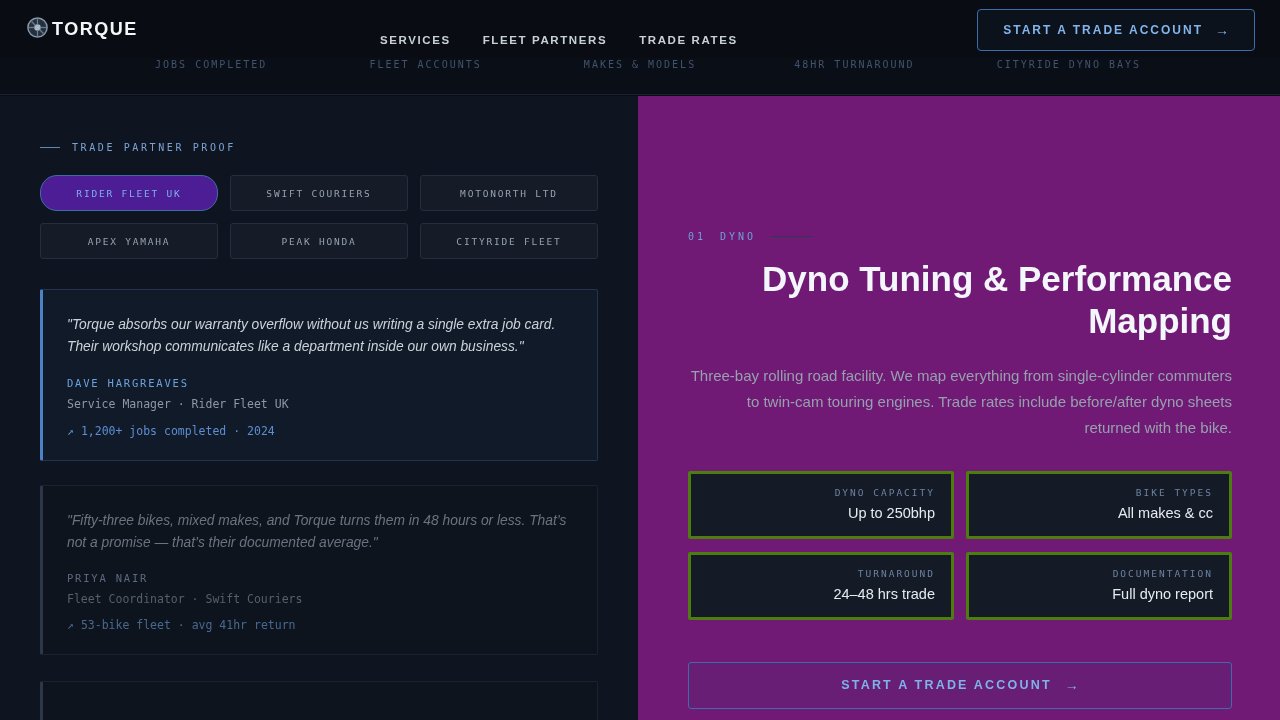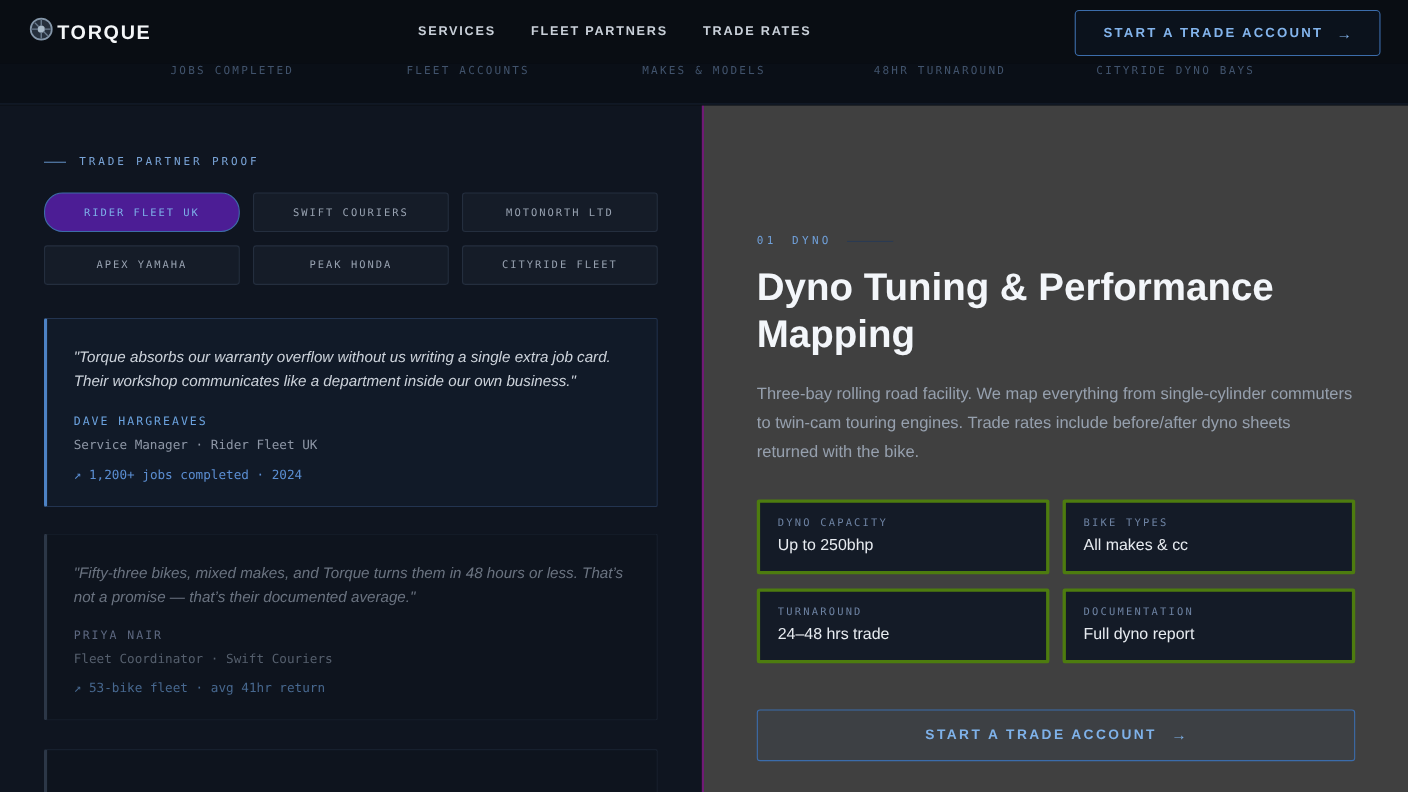--- a/index.html
+++ b/index.html
@@ -3,33 +3,33 @@
 <meta charset="utf-8">
 <style>
   * { margin:0; padding:0; box-sizing:border-box; }
   html,body { width:1280px; height:720px; overflow:hidden; }
   body { background:#0a0f17; font-family:"Liberation Sans",sans-serif; position:relative; }
 
   
   .header { position:absolute; top:0; left:0; right:0; height:58px; background:#090d13; z-index:20; display:flex; align-items:center; }
   .brand { display:flex; align-items:center; gap:3px; margin-left:26px; cursor:pointer; }
   .brand-name { color:#f4f6f8; font-weight:700; font-size:18px; letter-spacing:1.5px; }
-  .nav { position:absolute; left:380px; top:0; height:58px; display:flex; align-items:center; gap:32px; }
+  .nav { position:absolute; left:380px; top:11px; height:58px; display:flex; align-items:center; gap:32px; }
   .nav-item { color:#c9d0d9; font-size:11.5px; font-weight:700; letter-spacing:1.6px; cursor:pointer; }
   .header-cta { position:absolute; right:25px; top:9px; height:42px; padding:0 25px; display:flex; align-items:center; gap:12px; border:1px solid #3c6dab; border-radius:4px; color:#83b4ec; font-size:12px; font-weight:700; letter-spacing:2px; background:rgba(30,50,80,0.15); cursor:pointer; }
   .arrow-glyph { font-size:14px; letter-spacing:0; }
 
   
   .stats { position:absolute; top:0; left:0; right:0; height:95px; border-bottom:1px solid #17212f; display:flex; align-items:flex-end; padding:0 104px 24px; z-index:5; }
   .stat-label { flex:1; text-align:center; font-family:"DejaVu Sans Mono",monospace; font-size:10px; letter-spacing:2px; color:#41536c; white-space:nowrap; }
 
   
   .main { position:absolute; top:96px; left:0; right:0; bottom:0; display:flex; }
   .left-col { width:640px; background:#0f1520; border-right:2px solid #701a75; padding:46px 40px 0; }
-  .right-col { flex:1; background:#404040; padding:0 48px; }
+  .right-col { flex:1; background:#701a75; padding:17px 48px;text-align:right; }
 
   
   .eyebrow { display:flex; align-items:center; gap:12px; }
   .eyebrow-line { width:20px; height:1px; background:#5d87b8; }
   .eyebrow-text { font-family:"DejaVu Sans Mono",monospace; font-size:10px; letter-spacing:2.6px; color:#79a3d6; }
 
   .chips { margin-top:22px; display:grid; grid-template-columns:repeat(3,1fr); gap:12px; }
   .chip { height:36px; display:flex; align-items:center; justify-content:center; background:#151c28; border:1px solid #242e3e; border-radius:3px; font-family:"DejaVu Sans Mono",monospace; font-size:9.5px; letter-spacing:1.8px; color:#97a1b0; cursor:pointer; white-space:nowrap; }
   .chip.active { background:#4c1d95; border-color:#3d6ca7; color:#7db0e9;border-radius:17px; }
 

